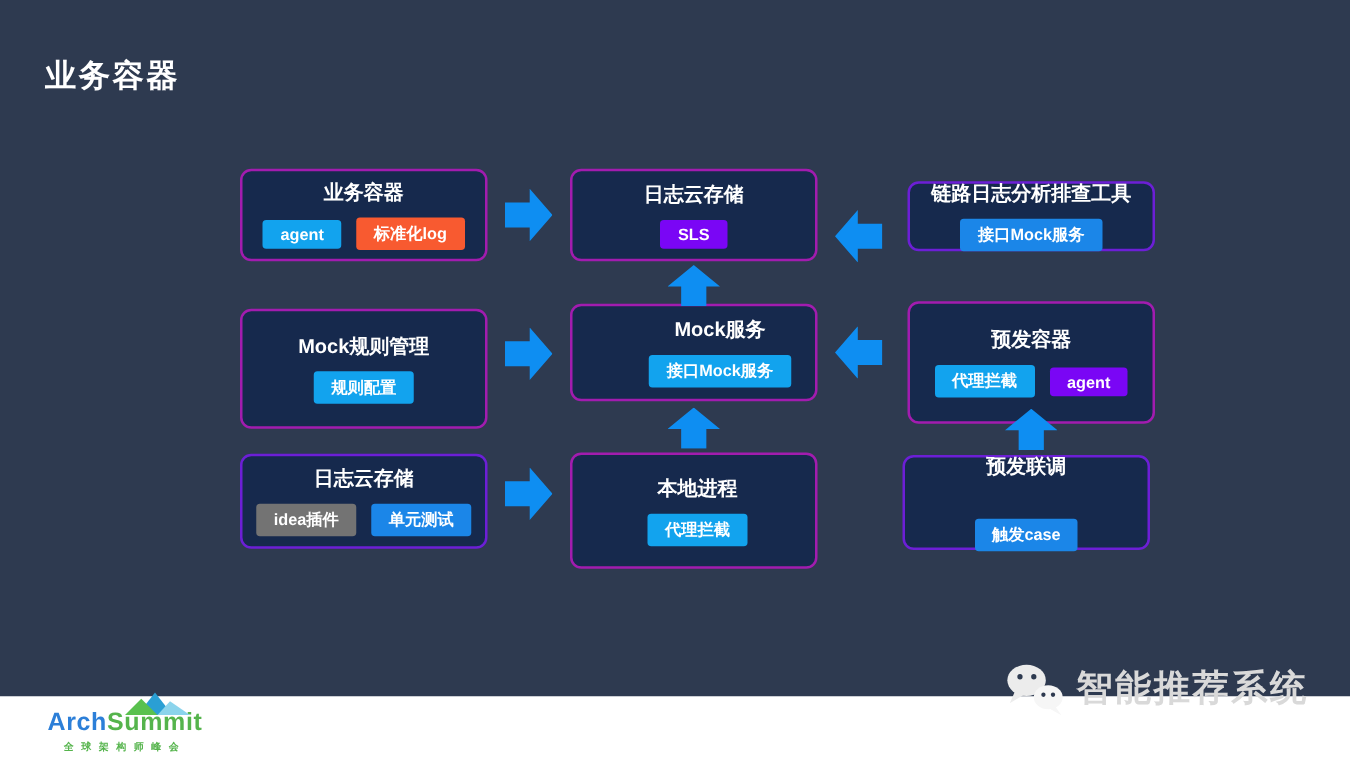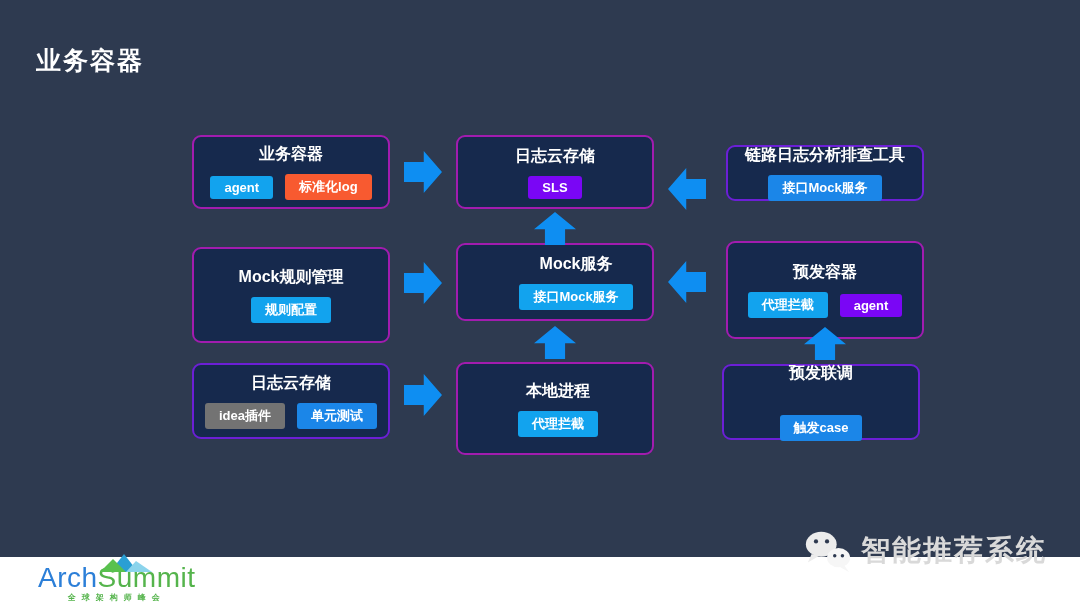--- a/index.html
+++ b/index.html
@@ -80,21 +80,21 @@
     background: #ffffff;
   }
 
   
   .archsummit {
     position: absolute; left: 38px; bottom: 5px;
     display: flex; flex-direction: column; align-items: center;
   }
   .archsummit .wordmark {
     position: relative;
-    font-size: 28px; font-weight: normal; line-height: 26px;
+    font-size: 20px; font-weight: bold; line-height: 26px;
     letter-spacing: 0.5px;
   }
   .archsummit .word-arch { color: #2c7fd8; }
   .archsummit .word-summit { color: #55b44c; }
   .archsummit .mountain {
     position: absolute; left: 62px; top: -13px; width: 52px; height: 20px;
   }
   .archsummit .sub {
     color: #55b44c; font-size: 8px; font-weight: bold;
     letter-spacing: 6px; margin-top: 1px; white-space: nowrap;

